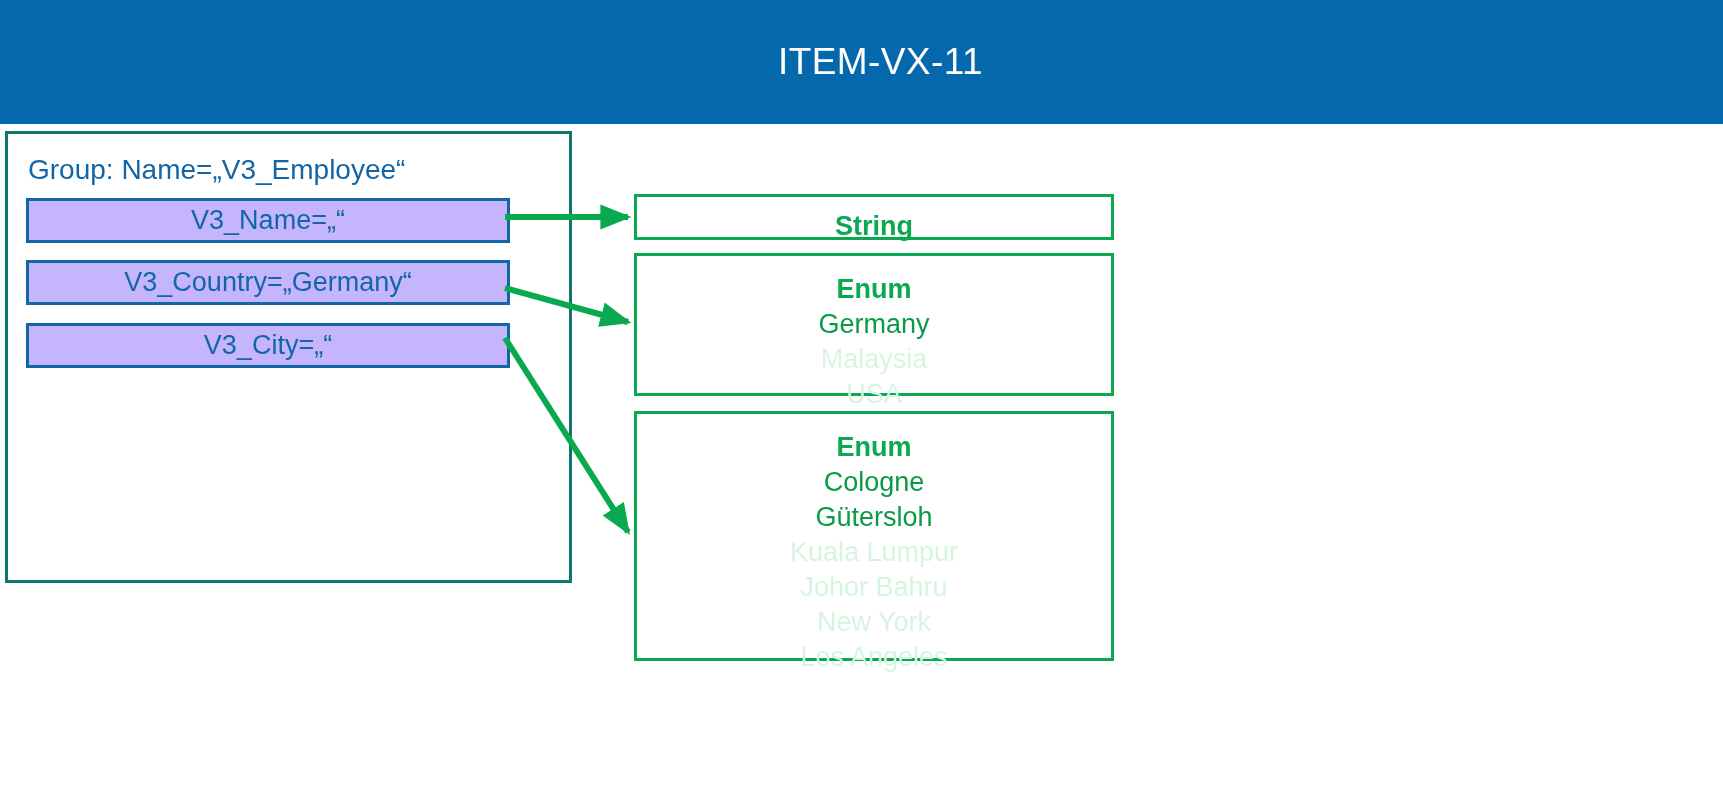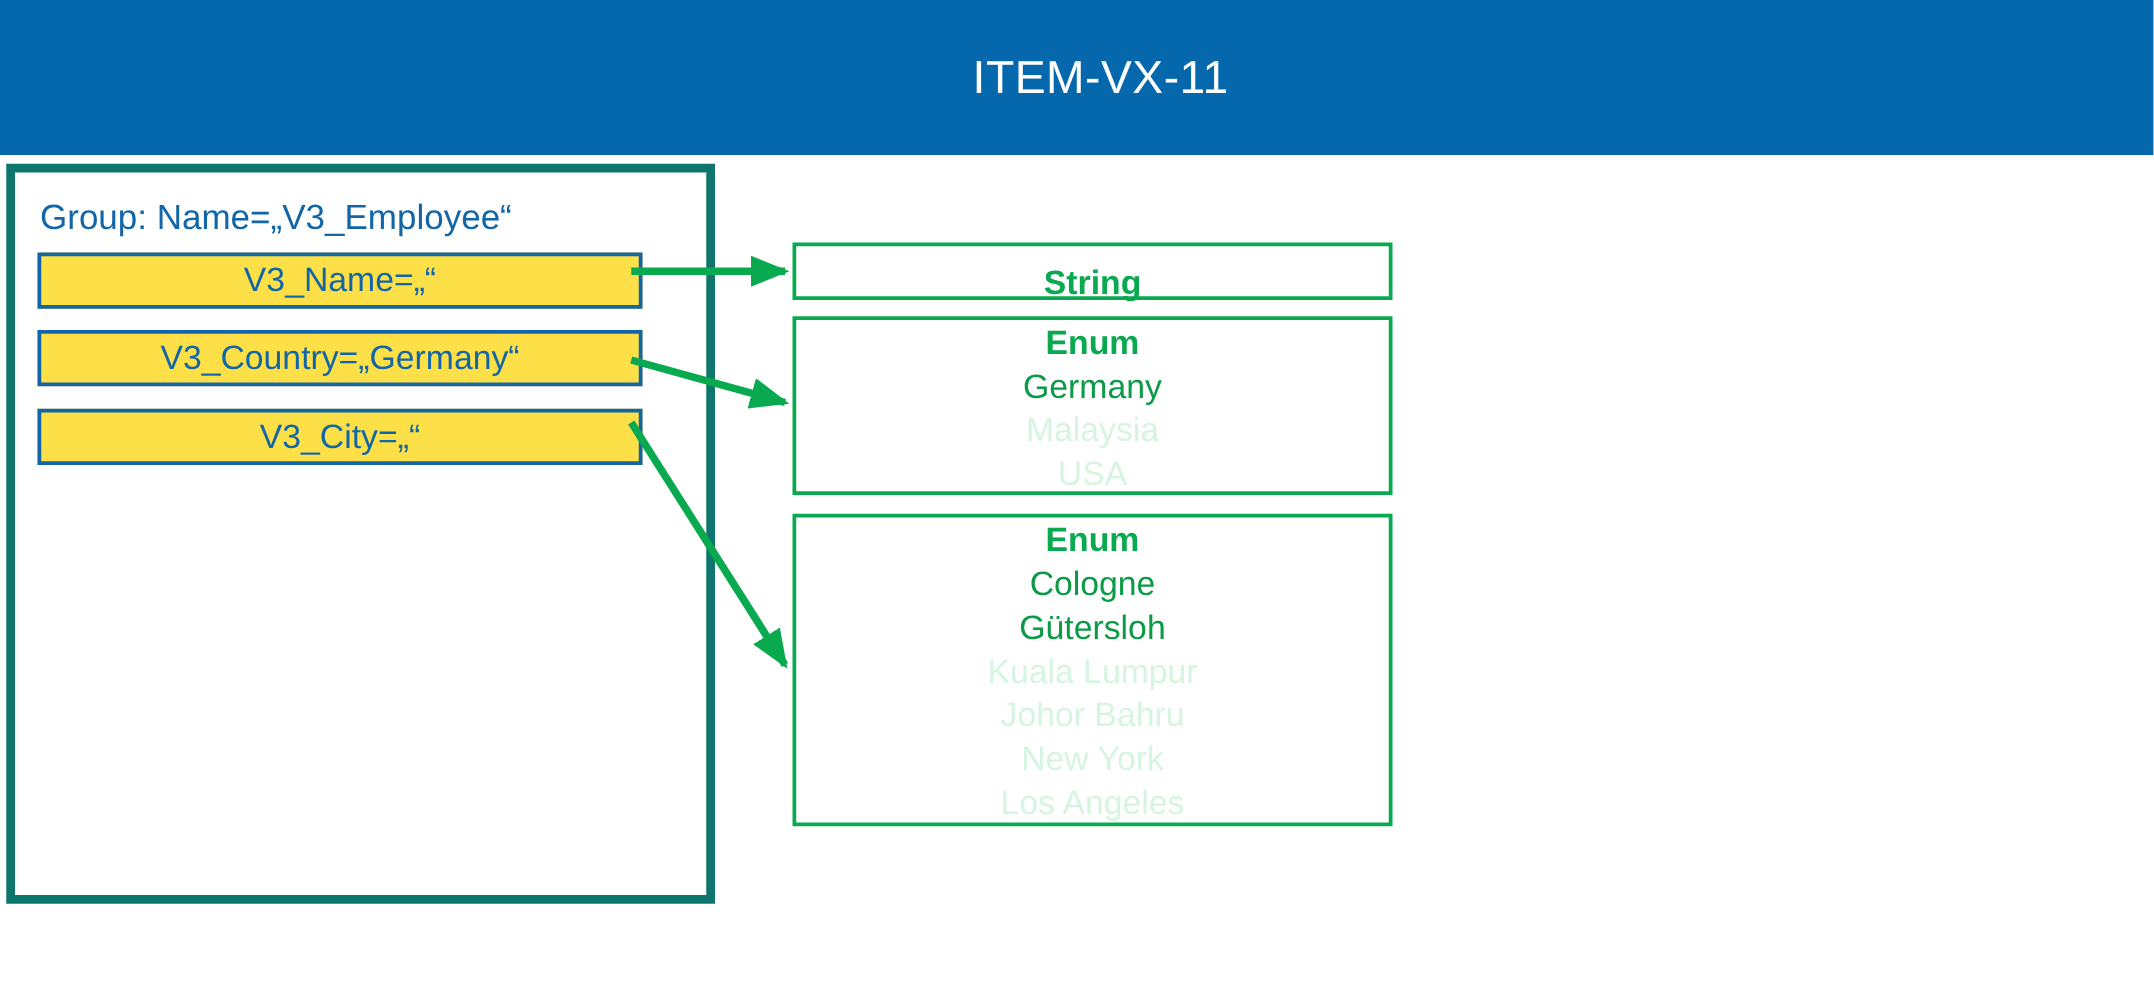--- a/index.html
+++ b/index.html
@@ -43,41 +43,41 @@
     white-space: nowrap;
     margin-left: 19px;
   }
 
   
   .group-panel {
     position: absolute;
     left: 5px;
     top: 131px;
     width: 567px;
-    height: 592px;
-    border: 7px solid #0f766e;
+    height: 452px;
+    border: 3px solid #0f766e;
     box-sizing: border-box;
     background: #ffffff;
   }
   .group-label {
     position: absolute;
     left: 20px;
     top: 20px;
     color: #1266A8;
     font-size: 28px;
     white-space: nowrap;
   }
   .attr-box {
     position: absolute;
     left: 18px;
     width: 484px;
     height: 45px;
     border: 3px solid #1266A8;
     box-sizing: border-box;
-    background: #fde047;
+    background: #c4b5fd;
     display: flex;
     align-items: center;
     justify-content: center;
     color: #1266A8;
     font-size: 27px;
     white-space: nowrap;
   }
   .attr-0 { top: 64px; }
   .attr-1 { top: 126px; }
   .attr-2 { top: 189px; text-align: center; }
@@ -86,21 +86,21 @@
   .type-box {
     position: absolute;
     left: 634px;
     border: 3px solid #09A94F;
     box-sizing: border-box;
     background: #ffffff;
     display: flex;
     flex-direction: column;
     align-items: center;
     justify-content: flex-start;
-    padding-top: 0;
+    padding-top: 15px;
     color: #09A94F;
   }
   .type-string { top: 194px; width: 480px; height: 46px; justify-content: center; padding-top: 17px; }
   .type-country { top: 253px; width: 480px; height: 143px; }
   .type-city    { top: 411px; width: 480px; height: 250px; }
 
   .type-title {
     font-size: 27px;
     font-weight: bold;
     color: #09A94F;

